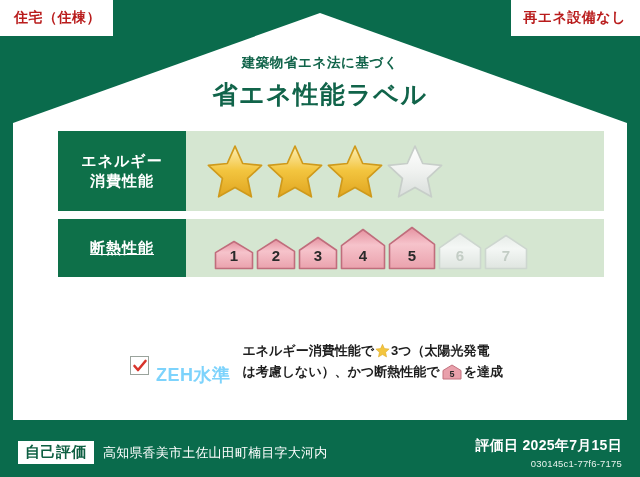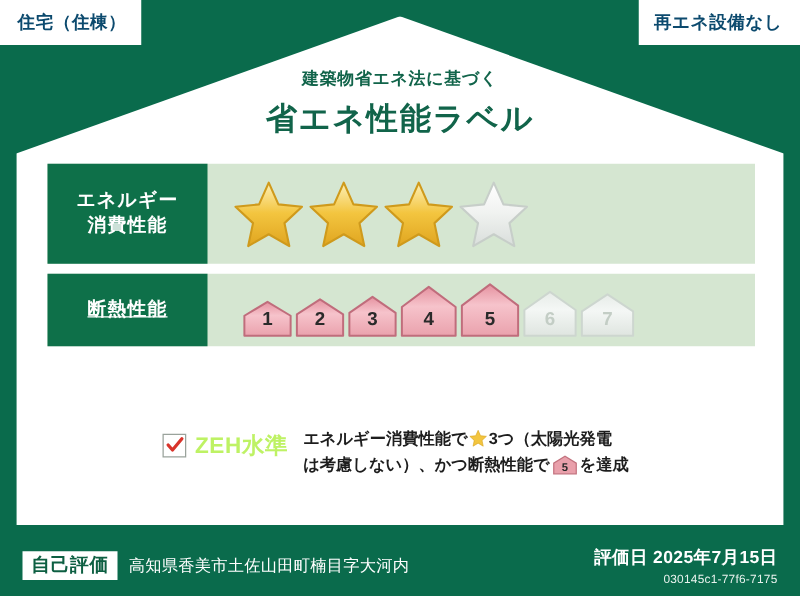--- a/index.html
+++ b/index.html
@@ -28,21 +28,21 @@
     left:13px;top:13px;
     width:614px;height:407px;
     background:#ffffff;
     clip-path:polygon(0% 27%, 50% 0%, 100% 27%, 100% 100%, 0% 100%);
   }
   
   .corner-tag{
     position:absolute;
     top:0;
     background:#ffffff;
-    color:#0c4a6e;
+    color:#b91c1c;
     font-weight:bold;
     font-size:14px;
     letter-spacing:0.5px;
     display:flex;align-items:center;justify-content:center;
     height:36px;
     box-sizing:border-box;
   }
   .corner-tag.left{left:0;padding:0 12px 0 14px;}
   .corner-tag.right{right:0;padding:0 14px 0 12px;}
 
@@ -61,20 +61,21 @@
   }
 
   
   .rows{
     position:absolute;left:38px;top:131px;width:566px;
   }
   .perf-row{
     display:flex;align-items:stretch;
     margin-bottom:8px;
     background:#d5e6d1;
+    margin-left:20px;
   }
   .row-label{
     background:#0e7049;
     color:#ffffff;
     font-weight:bold;
     font-size:15px;
     line-height:1.35;
     width:128px;
     min-width:128px;
     display:flex;align-items:center;justify-content:center;
@@ -120,22 +121,22 @@
   .zeh-badge{display:flex;align-items:center;margin-top:4px;}
   .checkbox{
     width:19px;height:19px;
     border:1.5px solid #9aa39c;
     background:#ffffff;
     position:relative;
     box-sizing:border-box;
     margin-right:7px;
   }
   .zeh-text{
-    font-size:18px;font-weight:bold;color:#bef264;
-    letter-spacing:0.5px;white-space:nowrap;
+    font-size:18px;font-weight:bold;color:#7dd3fc;
+    letter-spacing:0.5px;white-space:nowrap;margin-top:19px;
   }
   .zeh-desc{
     margin-left:12px;
     font-size:13px;
     line-height:1.65;
     color:#1d1d1d;
     font-weight:bold;
     max-width:300px;
   }
   .inline-star{vertical-align:-3px;margin:0 1px;}

